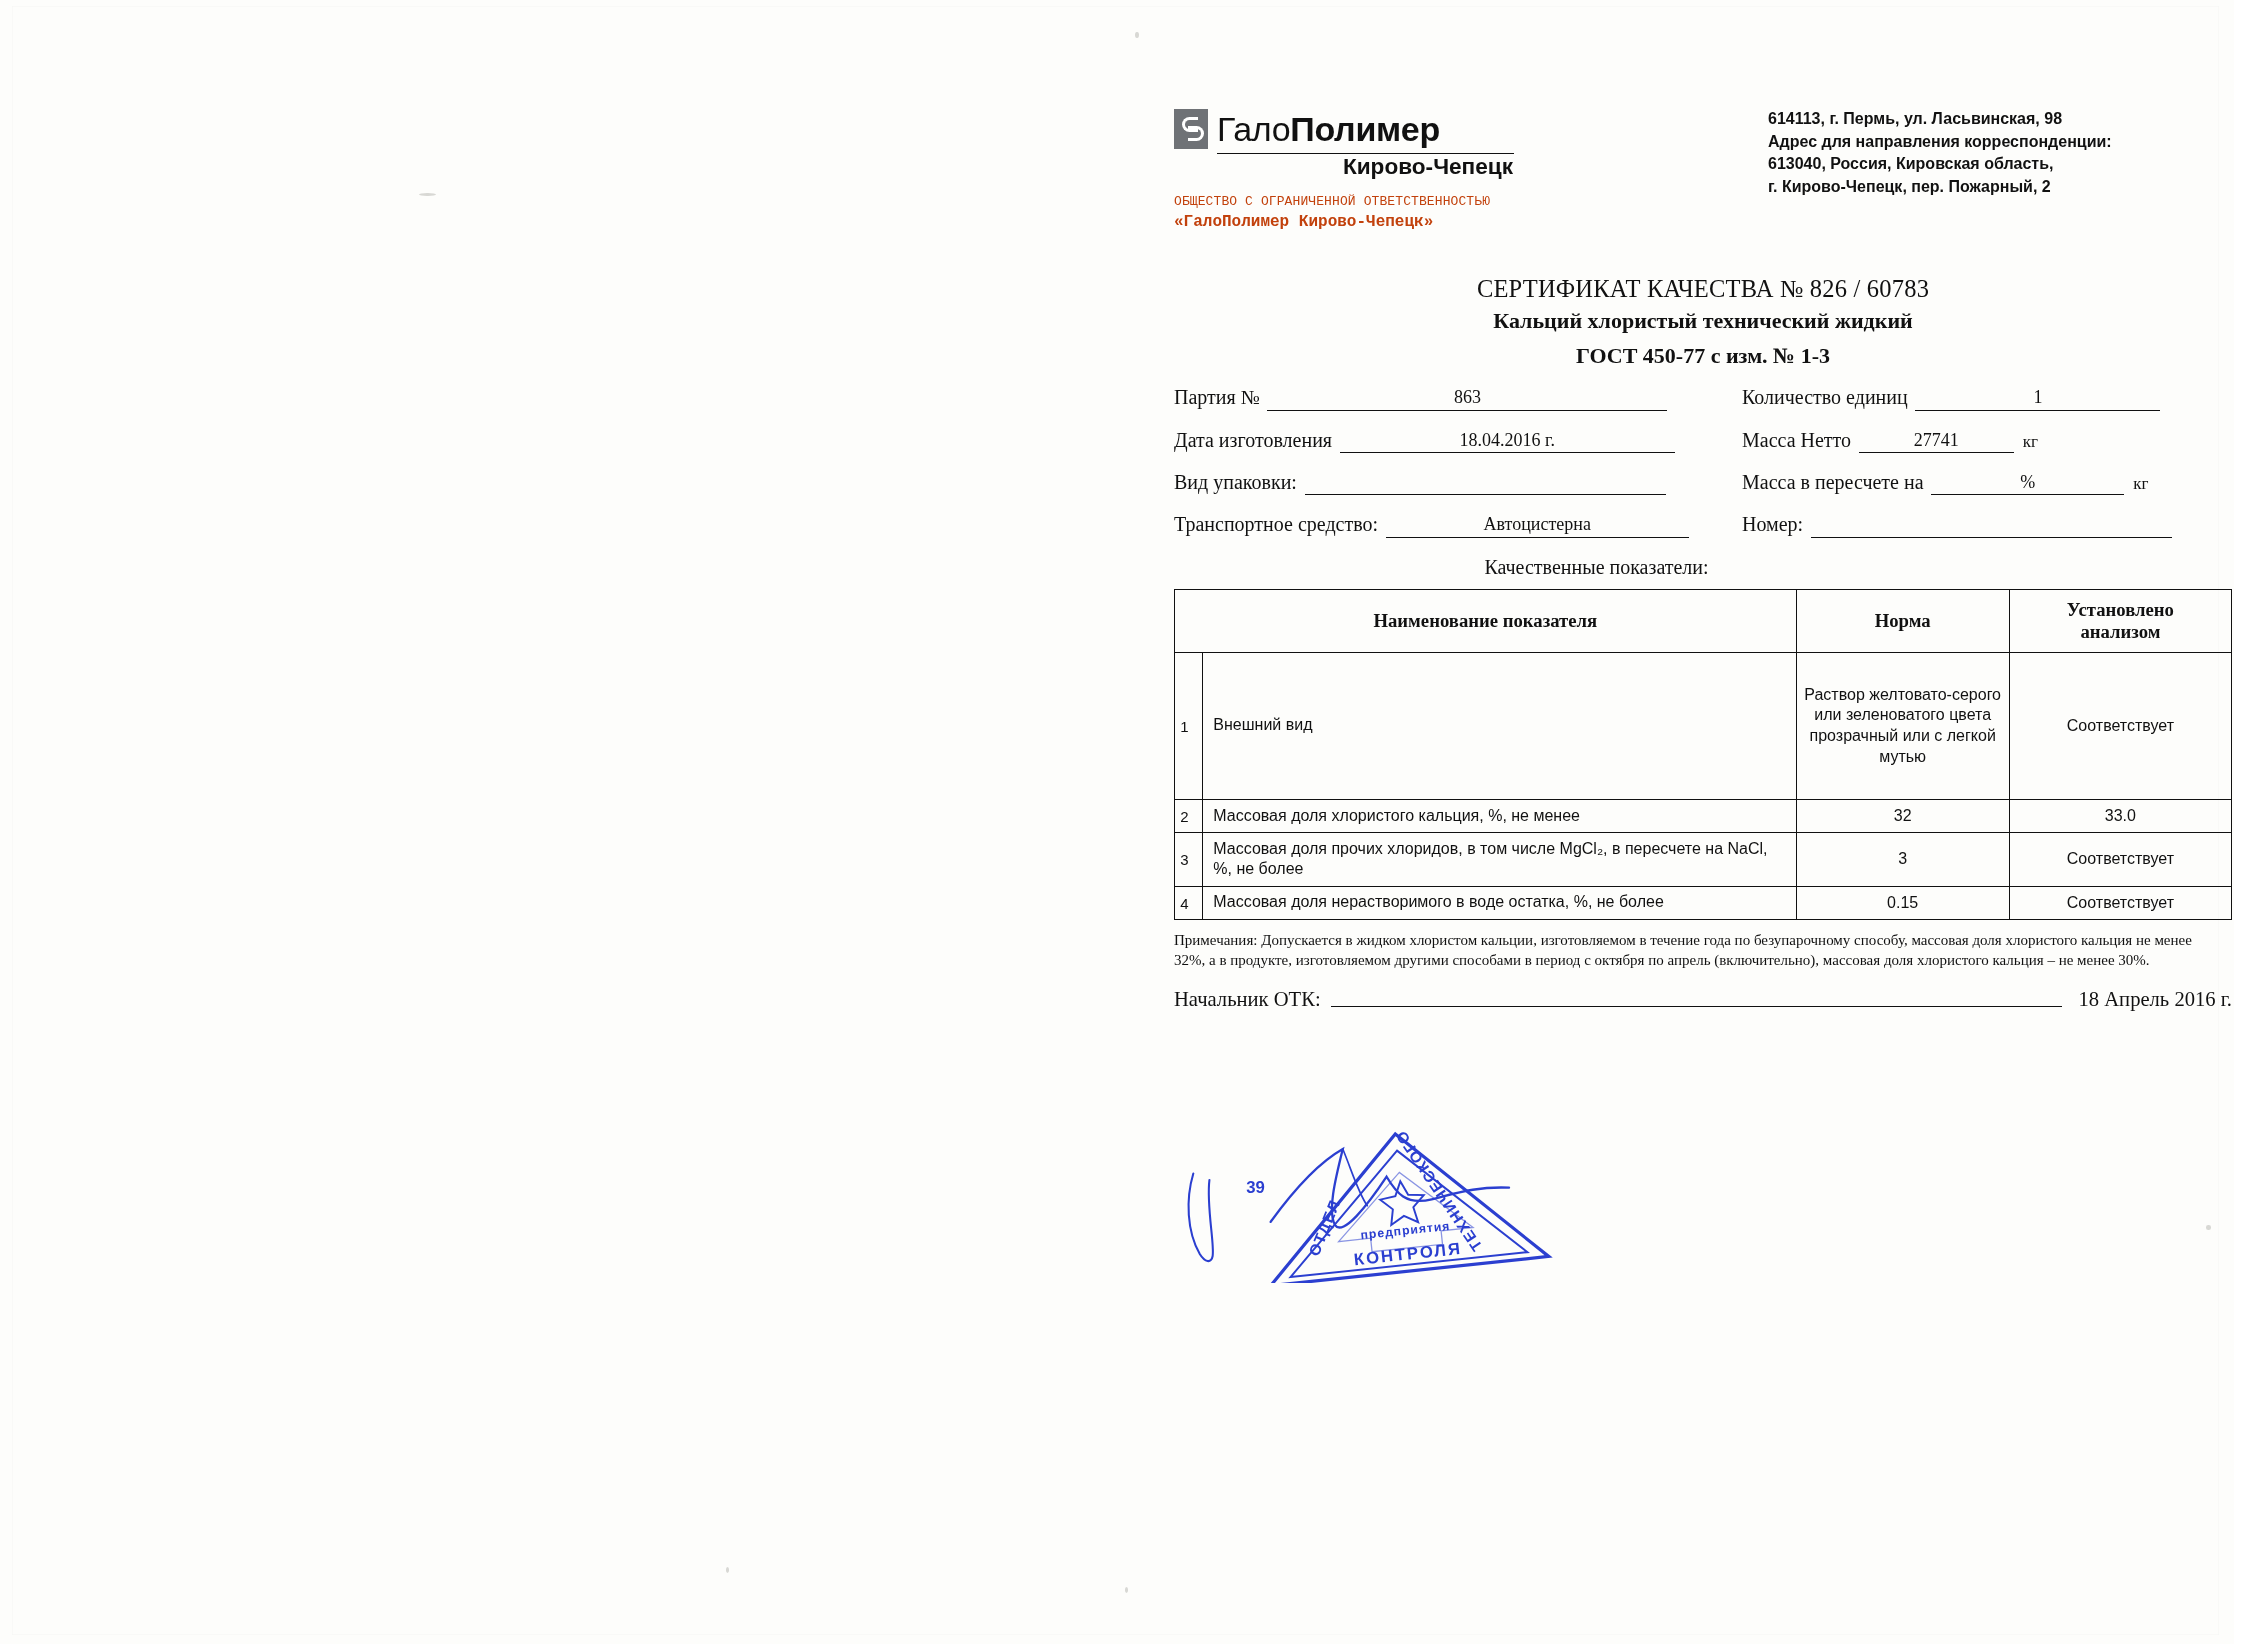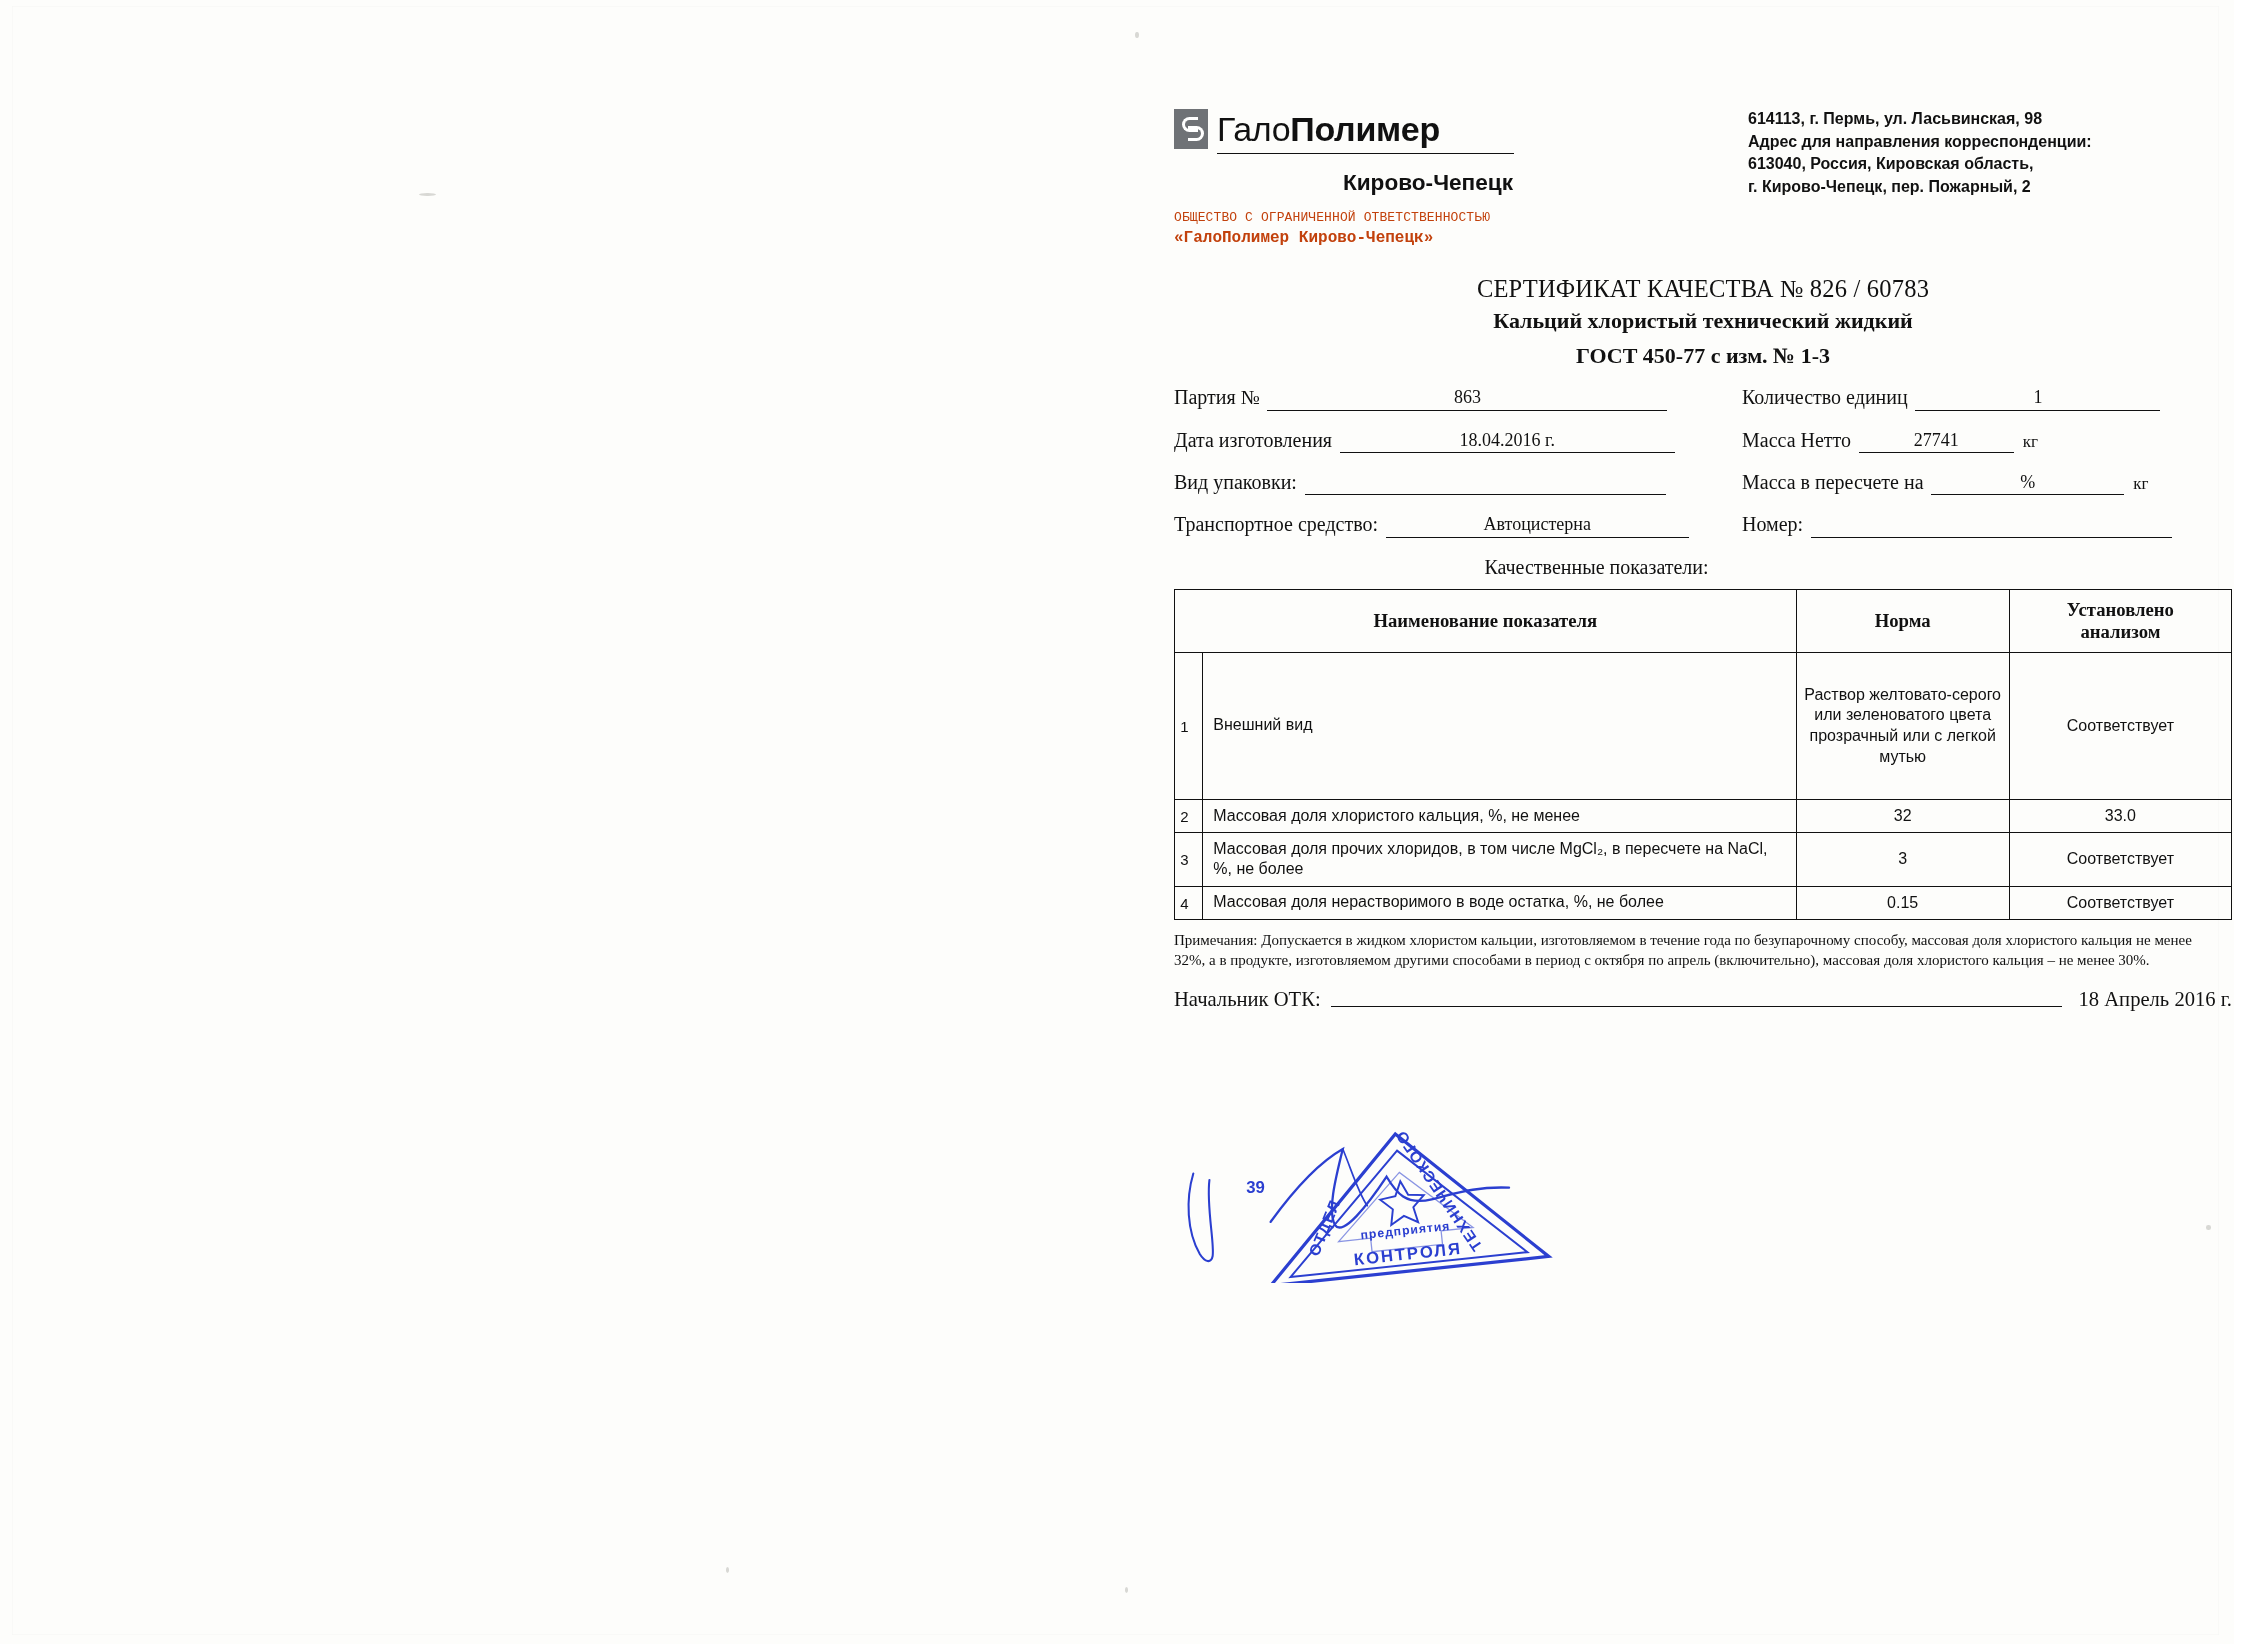--- a/index.html
+++ b/index.html
@@ -94,40 +94,40 @@
     margin-left: 43px;
     border-top: 1.9px solid #111;
     width: 297px;
   }
   .logo-sub {
     text-align: right;
     width: 339px;
     font-family: "Liberation Sans", sans-serif;
     font-size: 22.6px;
     font-weight: 700;
-    margin-top: 16px;
+    margin-top: 0;
   }
   .legal1, .legal2 {
     font-family: Liberation Mono, monospace;
     color: #c2410c;
   }
   .legal1 {
     margin-top: 14px;
     font-size: 13px;
     letter-spacing: 0.1px;
   }
   .legal2 {
     margin-top: 3.9px;
     font-size: 16px;
     font-weight: 700;
   }
 
   .address-block {
     position: absolute;
-    left: 574px;
+    left: 594px;
     top: 31px;
     width: 451px;
     font-family: "Liberation Sans", sans-serif;
     font-size: 16px;
     line-height: 1.42;
     font-weight: 700;
     color: #111;
   }
 
   

